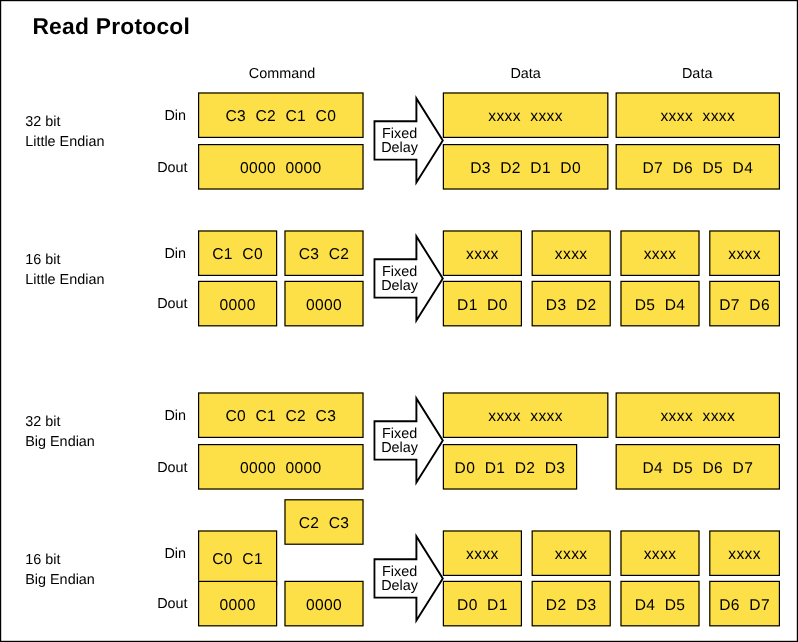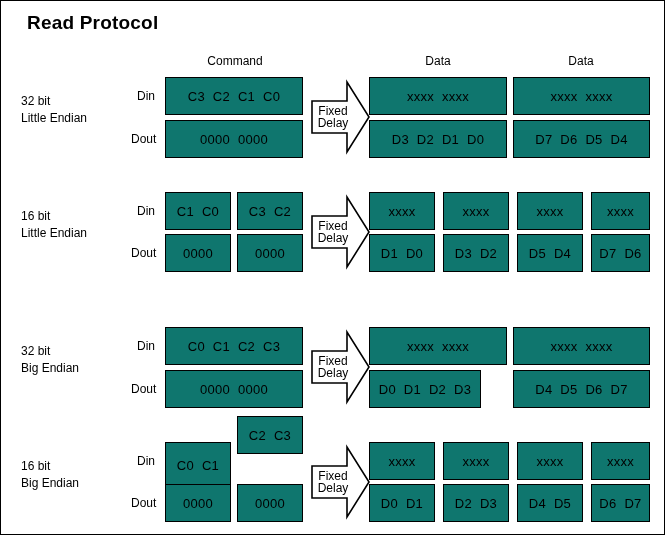--- a/index.html
+++ b/index.html
@@ -49,21 +49,21 @@
     position: absolute;
     font-size: 12px;
     text-align: right;
     white-space: nowrap;
   }
   
   .cell {
     position: absolute;
     box-sizing: border-box;
     border: 1px solid #000000;
-    background: #0f766e;
+    background: #fde047;
     font-size: 13px;
     display: flex;
     align-items: center;
     justify-content: center;
     white-space: pre;
     letter-spacing: 0.3px;
   }
   
   .arrow {
     position: absolute;

